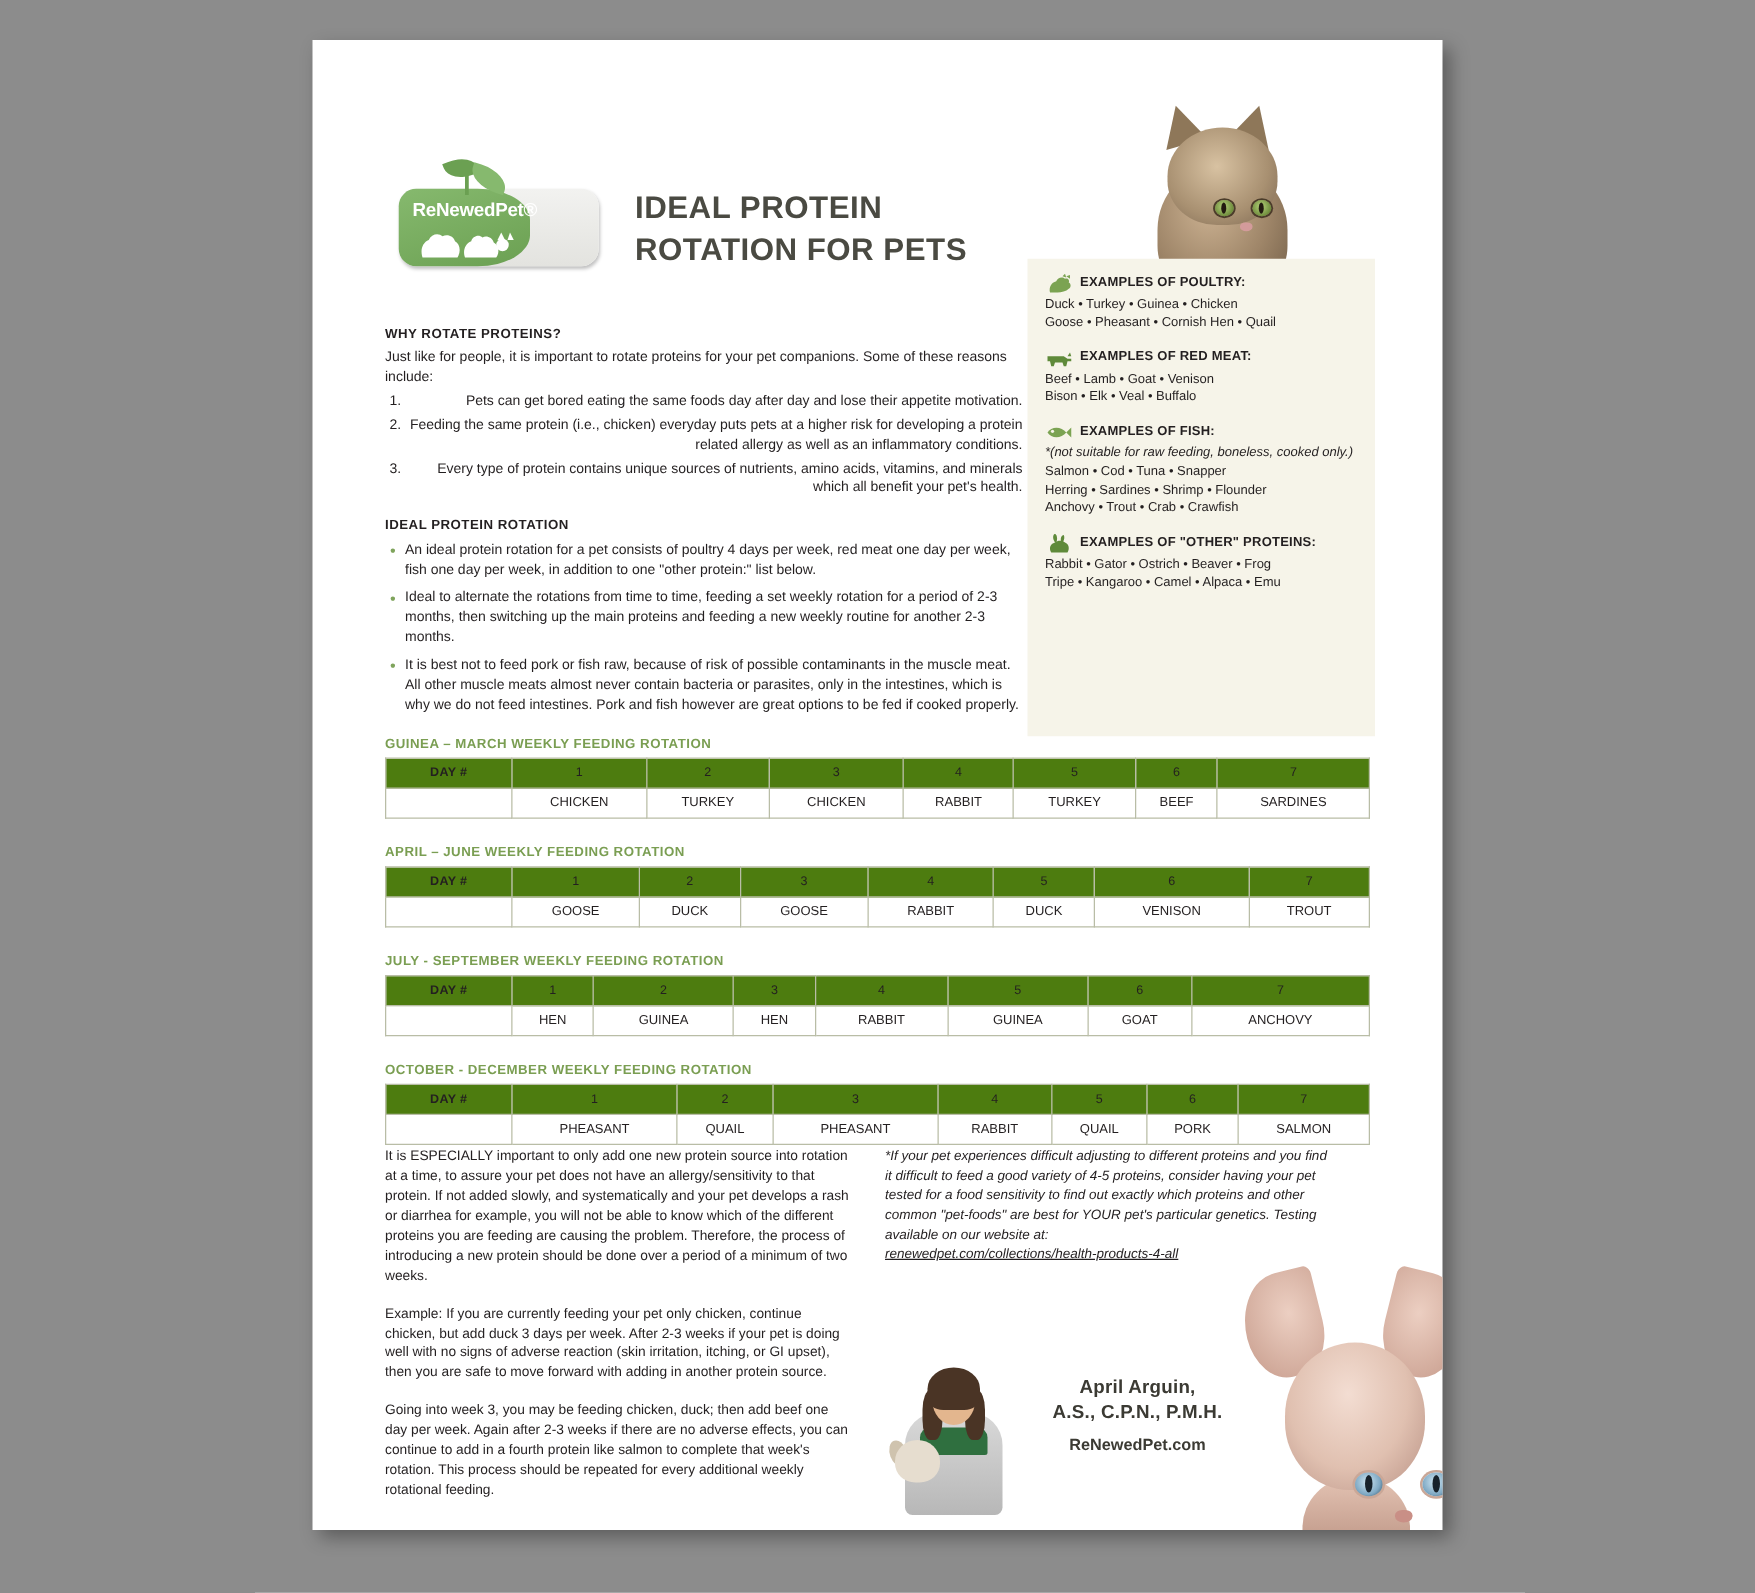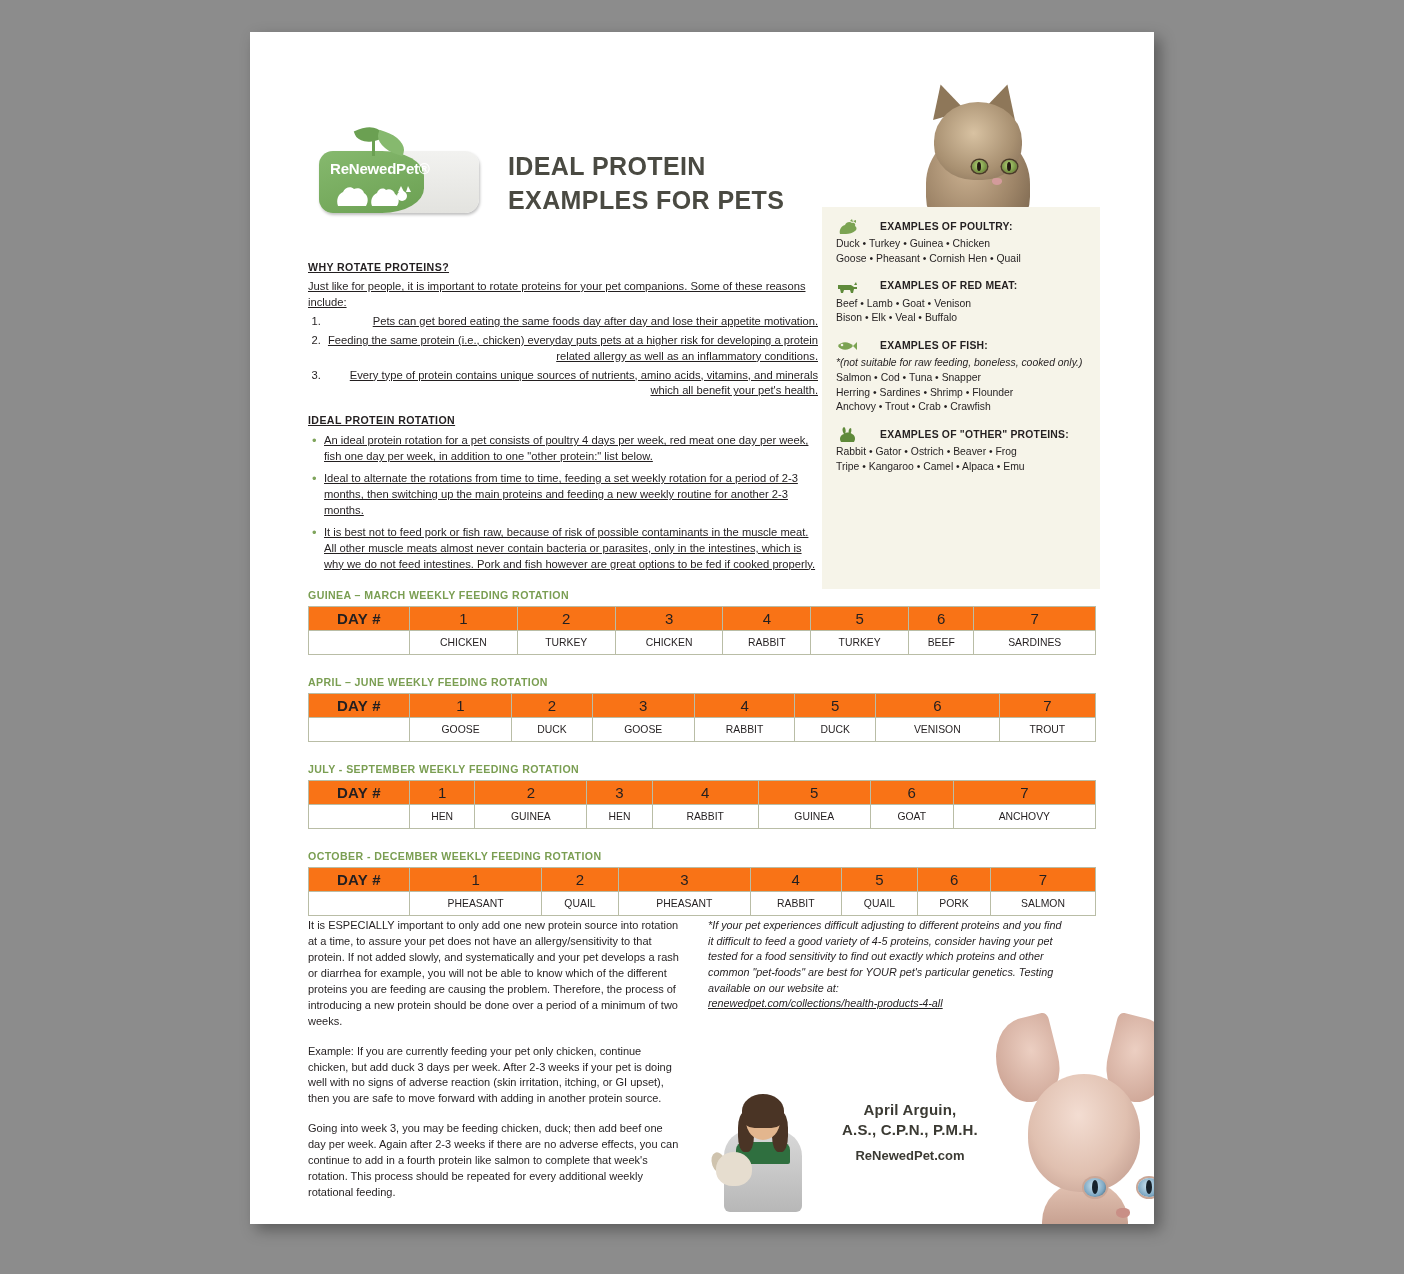--- a/index.html
+++ b/index.html
@@ -132,21 +132,20 @@
 
   
   .left-col {
     position: absolute;
     left: 58px;
     top: 228px;
     width: 510px;
     color: #231f20;
     font-size: 11.2px;
     line-height: 1.42;
-    text-decoration: underline;
   }
   .sec-head {
     font-weight: bold;
     font-size: 10.6px;
     letter-spacing: 0.4px;
     margin-bottom: 4px;
   }
   .lead { margin-bottom: 3px; }
   ol.numlist { margin: 0; padding-left: 16px; }
   ol.numlist li { margin-bottom: 3px; text-align: right; }
@@ -177,21 +176,21 @@
     color: #231f20;
     line-height: 1.42;
   }
   .panel-block { margin-bottom: 12px; }
   .panel-title {
     font-weight: bold;
     font-size: 10.4px;
     letter-spacing: .2px;
     display: flex;
     align-items: center;
-    gap: 22px;
+    gap: 6px;
     margin-bottom: 2px;
   }
   .panel-icon { width: 22px; height: 16px; flex: 0 0 22px; }
   .ital { font-style: italic; }
 
   
   .rot-title {
     position: absolute;
     color: #7a9e52;
     font-size: 10.6px;
@@ -204,21 +203,21 @@
     width: 788px;
     font-size: 10.4px;
     color: #231f20;
   }
   table.rot th, table.rot td {
     border: 1px solid #b9bda6;
     text-align: center;
     height: 21px;
     font-weight: normal;
   }
-  table.rot thead th { background: #f97316; font-size: 15px; }
+  table.rot thead th { background: #4d7c0f; font-size: 10px; }
   table.rot thead th.dayhdr { font-weight: bold; letter-spacing: .3px; }
   table.rot .blank { background: #ffffff; }
   .col-first { width: 98px; }
 
   
   .bot-left {
     position: absolute;
     left: 58px;
     top: 886px;
     width: 375px;
@@ -298,21 +297,21 @@
         <path fill="#ffffff" d="M40 26 C38 21 40 15 45 13 C46 9 51 7 54 10 C57 8 62 10 63 14 C67 16 68 22 65 26 Z"></path>
         <circle fill="#ffffff" cx="70" cy="16" r="5"></circle>
         <path fill="#ffffff" d="M66 12 l3 -6 l3 6 Z"></path>
         <path fill="#ffffff" d="M74 12 l2 -6 l3 6 Z"></path>
       </svg>
     </div>
   </div>
 
   <div class="doc-title">
     <div>IDEAL PROTEIN</div>
-    <div>EXAMPLES FOR PETS</div>
+    <div>ROTATION FOR PETS</div>
   </div>
 
   <div class="kitten">
     <div class="kit-body"></div>
     <div class="kit-ear l"></div>
     <div class="kit-ear r"></div>
     <div class="kit-head">
       <div class="kit-eye l">
           <div class="kit-pupil"></div>
         </div>

